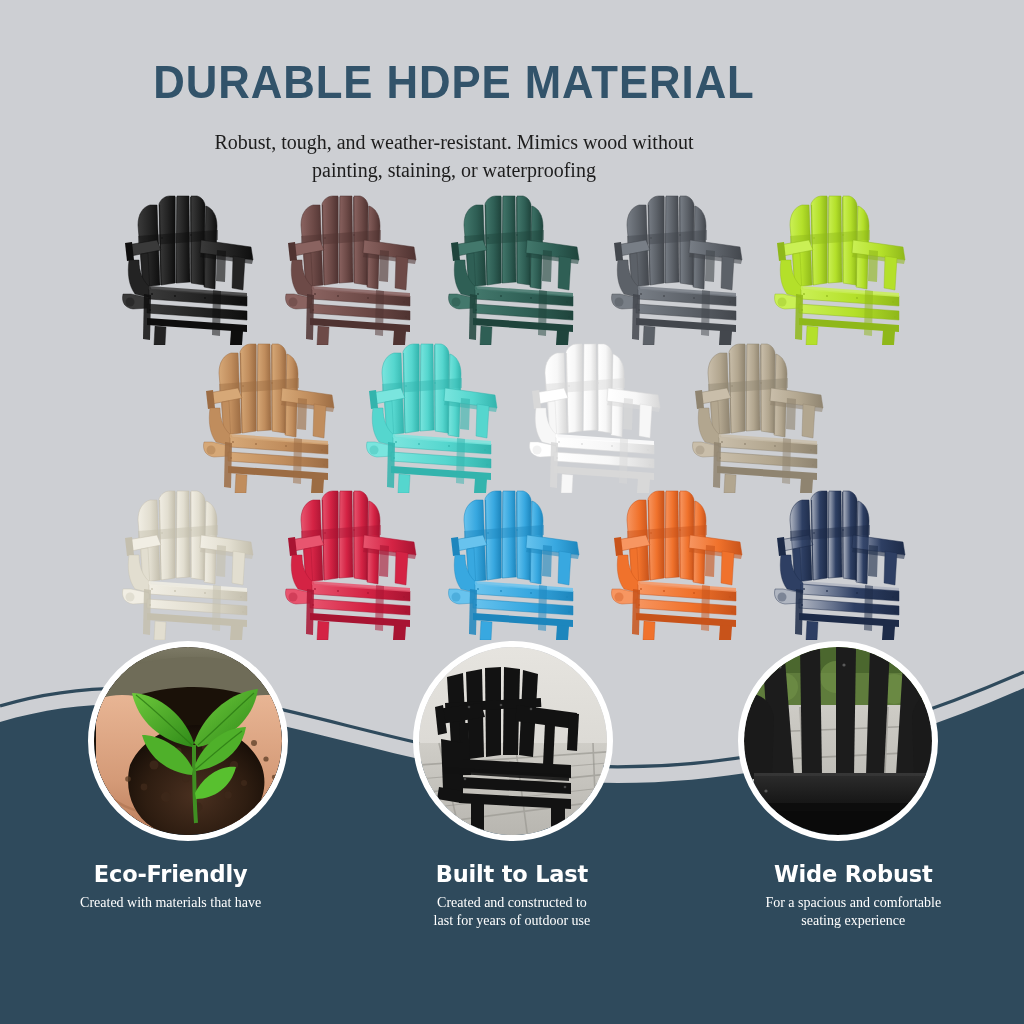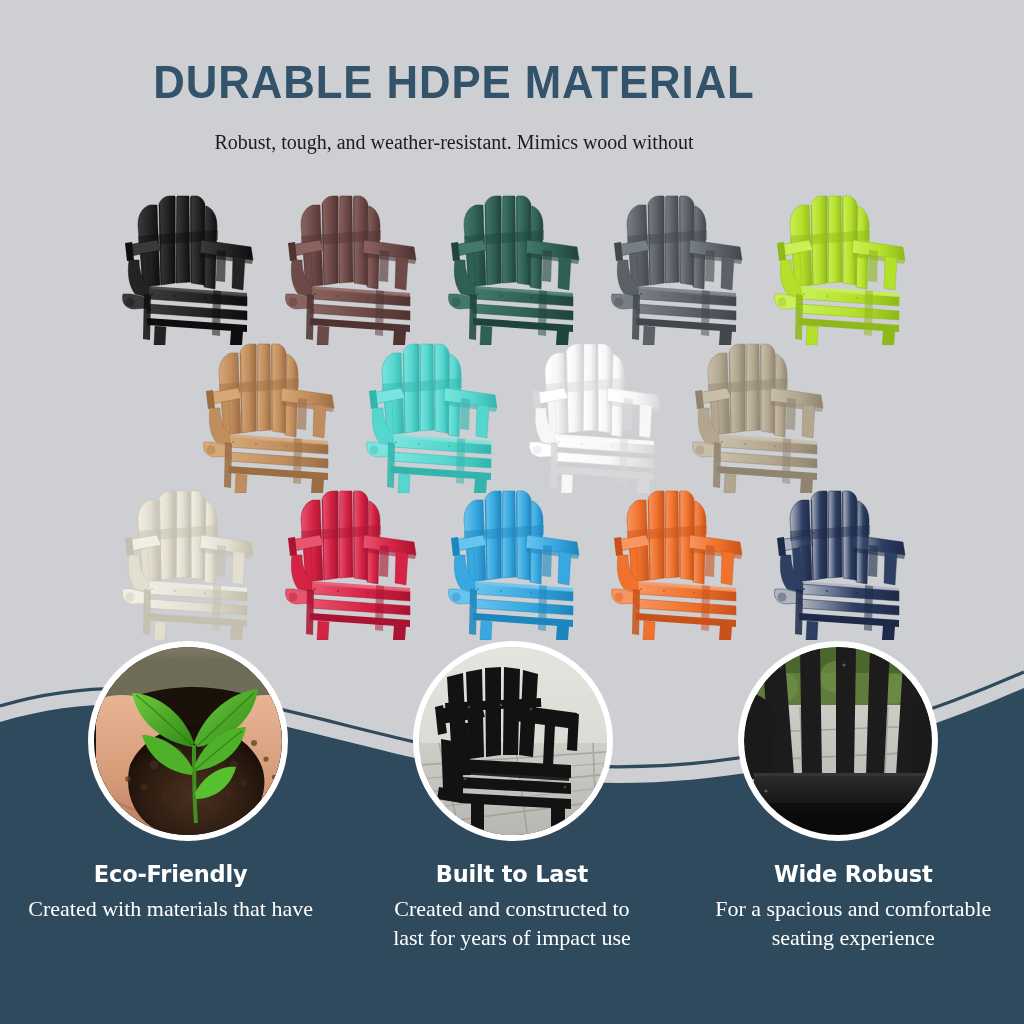--- a/index.html
+++ b/index.html
@@ -64,33 +64,34 @@
   
   .captions{position:absolute;left:0;top:862px;width:1024px;display:flex;}
   .cap{width:341.3px;text-align:center;color:#ffffff;}
   .cap h3{
     font-family:"DejaVu Sans", sans-serif;
     font-weight:700;font-size:22.5px;margin:0;letter-spacing:-0.2px;
     line-height:1.1;
   }
   .cap p{
     font-family:"Liberation Serif", serif;
-    font-size:22px;line-height:1.32;margin:7px 0 0 0;
+    font-size:14px;line-height:1.32;margin:7px 0 0 0;
   }
   .cap p span{display:block;}
 </style>
 </head>
 <body>
 
 <div id="stage">
 
   <div class="header">
     <h1 class="title">DURABLE HDPE MATERIAL</h1>
     <p class="subtitle">
       <span>Robust, tough, and weather-resistant. Mimics wood without</span>
+      <span>painting, staining, or waterproofing</span>
     </p>
   </div>
 
   <div class="grid">
     <div class="row row1">
         <div class="cell">
 <svg class="chair" viewBox="0 0 163 155" width="163" height="155">
   <defs>
     <linearGradient id="g1" x1="0" y1="0" x2="1" y2="0">
       <stop offset="0%" stop-color="#3a3a3a"></stop>
@@ -1264,21 +1265,21 @@
     <div class="cap">
       <h3>Eco-Friendly</h3>
       <p>
         <span>Created with materials that have</span>
       </p>
     </div>
     <div class="cap">
       <h3>Built to Last</h3>
       <p>
         <span>Created and constructed to</span>
-        <span>last for years of impact use</span>
+        <span>last for years of outdoor use</span>
       </p>
     </div>
     <div class="cap">
       <h3>Wide Robust</h3>
       <p>
         <span>For a spacious and comfortable</span>
         <span>seating experience</span>
       </p>
     </div>
   </div>

